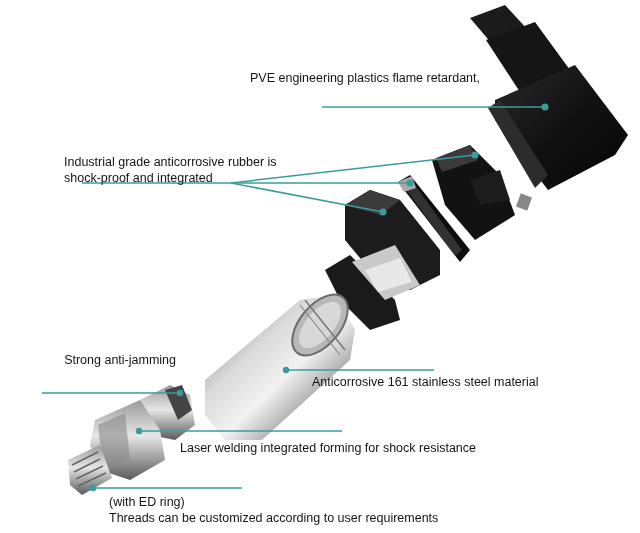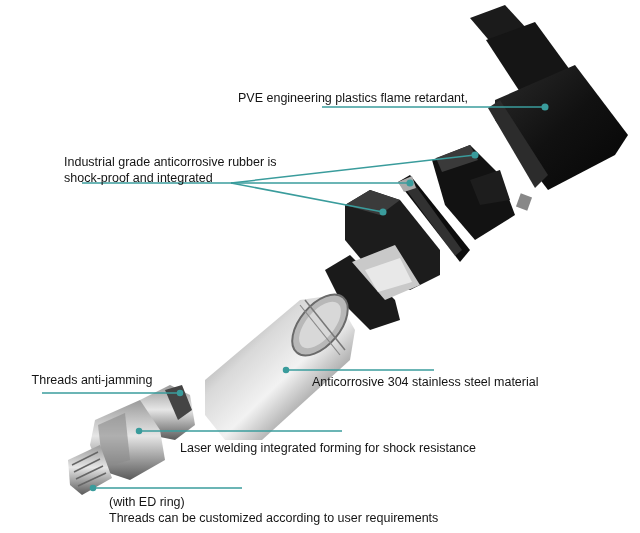--- a/index.html
+++ b/index.html
@@ -1,19 +1,19 @@
 <!DOCTYPE html>
 <html><head>
 <meta charset="utf-8">
 <style>
   html, body { margin:0; padding:0; background:#ffffff; }
   body { width:640px; height:533px; position:relative; overflow:hidden;
          font-family: "Liberation Sans", sans-serif; color:#111; }
   .label { position:absolute; font-size:12.5px; line-height:16px; color:#141414; white-space:nowrap; }
-  .right { text-align:center;margin-top:20px; }
+  .right { text-align:right; }
   svg.art { position:absolute; left:0; top:0; }
 </style>
 </head>
 <body>
 
 <svg class="art" width="640" height="533" viewBox="0 0 640 533">
   <defs>
     <linearGradient id="steel" x1="0" y1="0" x2="1" y2="1">
       <stop offset="0" stop-color="#6d6d6d"></stop>
       <stop offset="0.35" stop-color="#d9d9d9"></stop>
@@ -108,25 +108,25 @@
 <div class="label right" style="left:226px; top:70px; width:254px;">
   <div>PVE engineering plastics flame retardant,</div>
 </div>
 
 <div class="label" style="left:64px; top:154px;">
   <div>Industrial grade anticorrosive rubber is</div>
   <div>shock-proof and integrated</div>
 </div>
 
 <div class="label right" style="left:8px; top:352px; width:168px;">
-  <div>Threads anti-jamming</div>
+  <div>Strong anti-jamming</div>
 </div>
 
 <div class="label" style="left:312px; top:374px;">
-  <div>Anticorrosive 304 stainless steel material</div>
+  <div>Anticorrosive 161 stainless steel material</div>
 </div>
 
 <div class="label" style="left:180px; top:440px;">
   <div>Laser welding integrated forming for shock resistance</div>
 </div>
 
 <div class="label" style="left:109px; top:494px;">
   <div>(with ED ring)</div>
   <div>Threads can be customized according to user requirements</div>
 </div>

